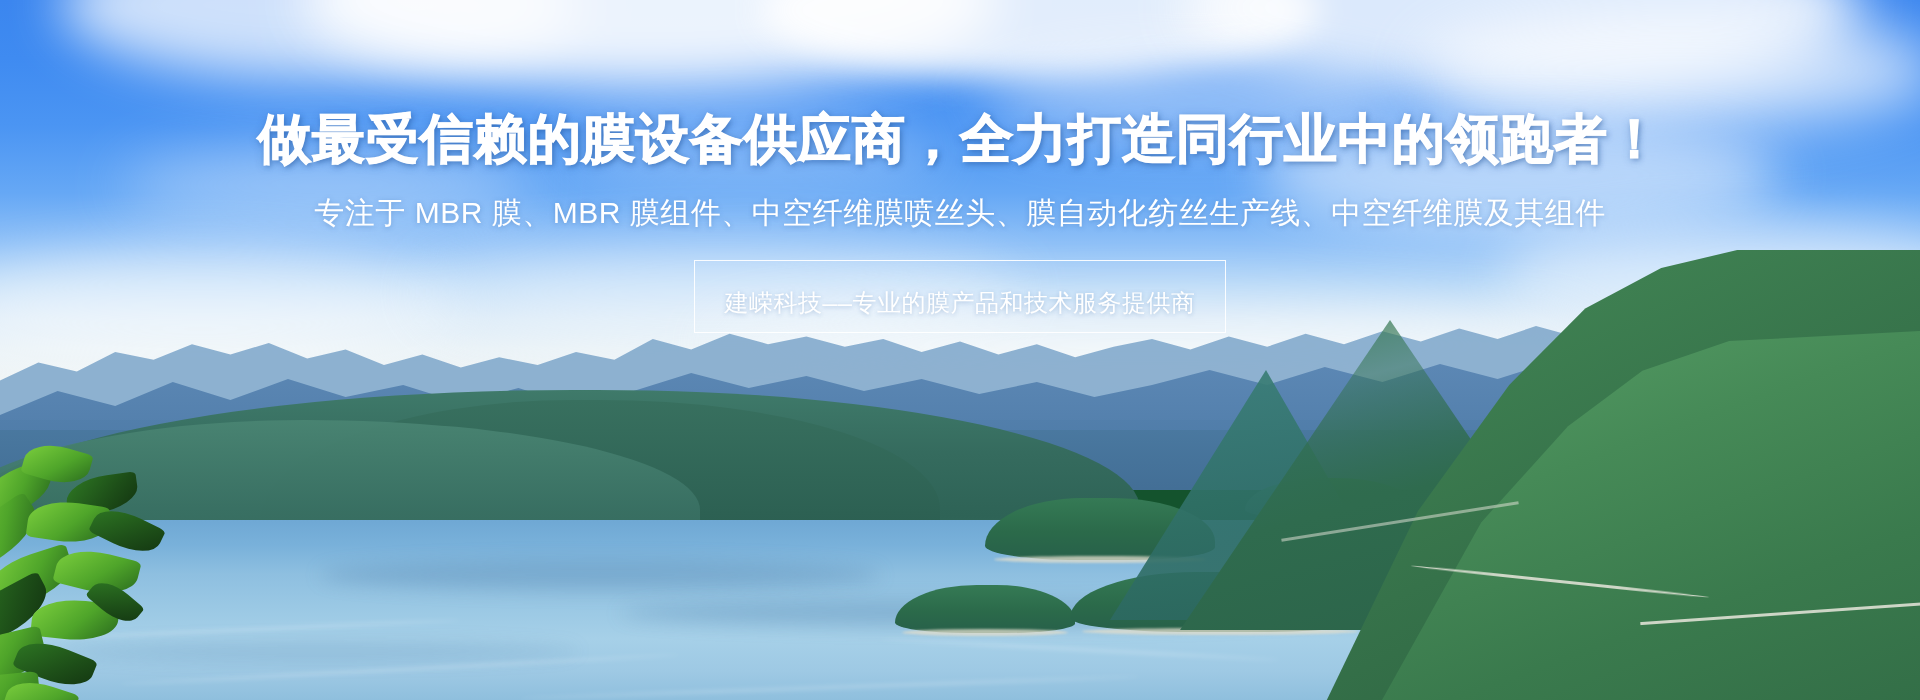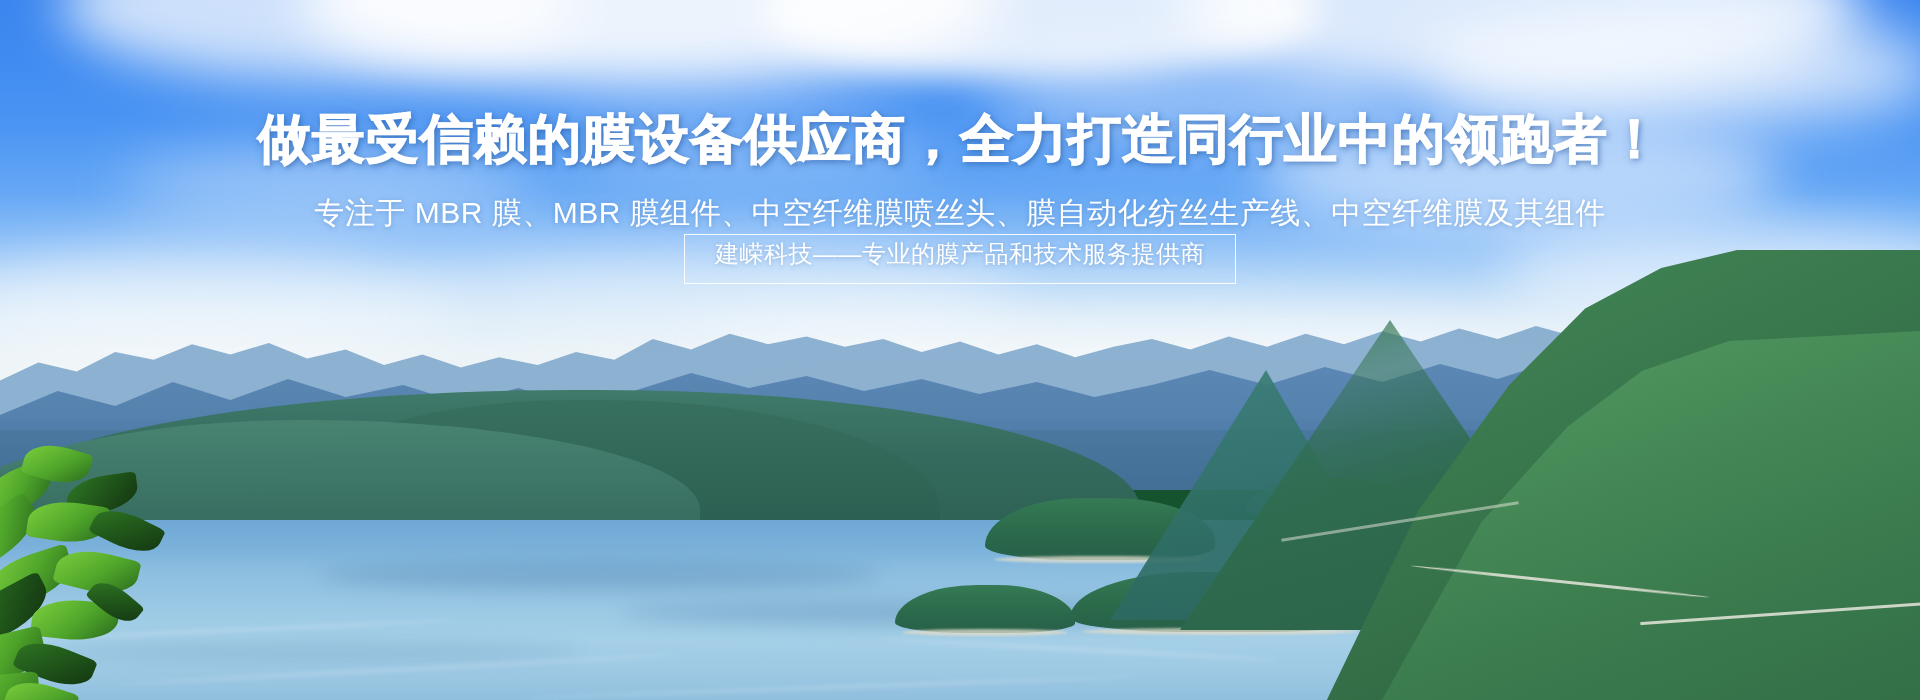--- a/index.html
+++ b/index.html
@@ -195,23 +195,24 @@
     margin-top:28px;
     font-family:"Liberation Sans","DejaVu Sans",sans-serif;
     font-size:30px;
     color:#ffffff;
     letter-spacing:.5px;
     white-space:nowrap;
     text-shadow:0 1px 5px rgba(40,90,155,.35);
     pointer-events:auto;
   }
   .tagbox{
+    margin-top:26px;
     border:1.5px solid rgba(255,255,255,.92);
-    padding:3px 30px 13px;
-    font-family:Liberation Sans, sans-serif;
+    padding:26px 30px 13px;
+    font-family:Liberation Mono, monospace;
     font-size:24px;
     color:#ffffff;
     letter-spacing:.5px;
     white-space:nowrap;
     background:rgba(255,255,255,.04);
     text-shadow:0 1px 4px rgba(40,90,155,.30);
     pointer-events:auto;
   }
 </style>
 </head>

